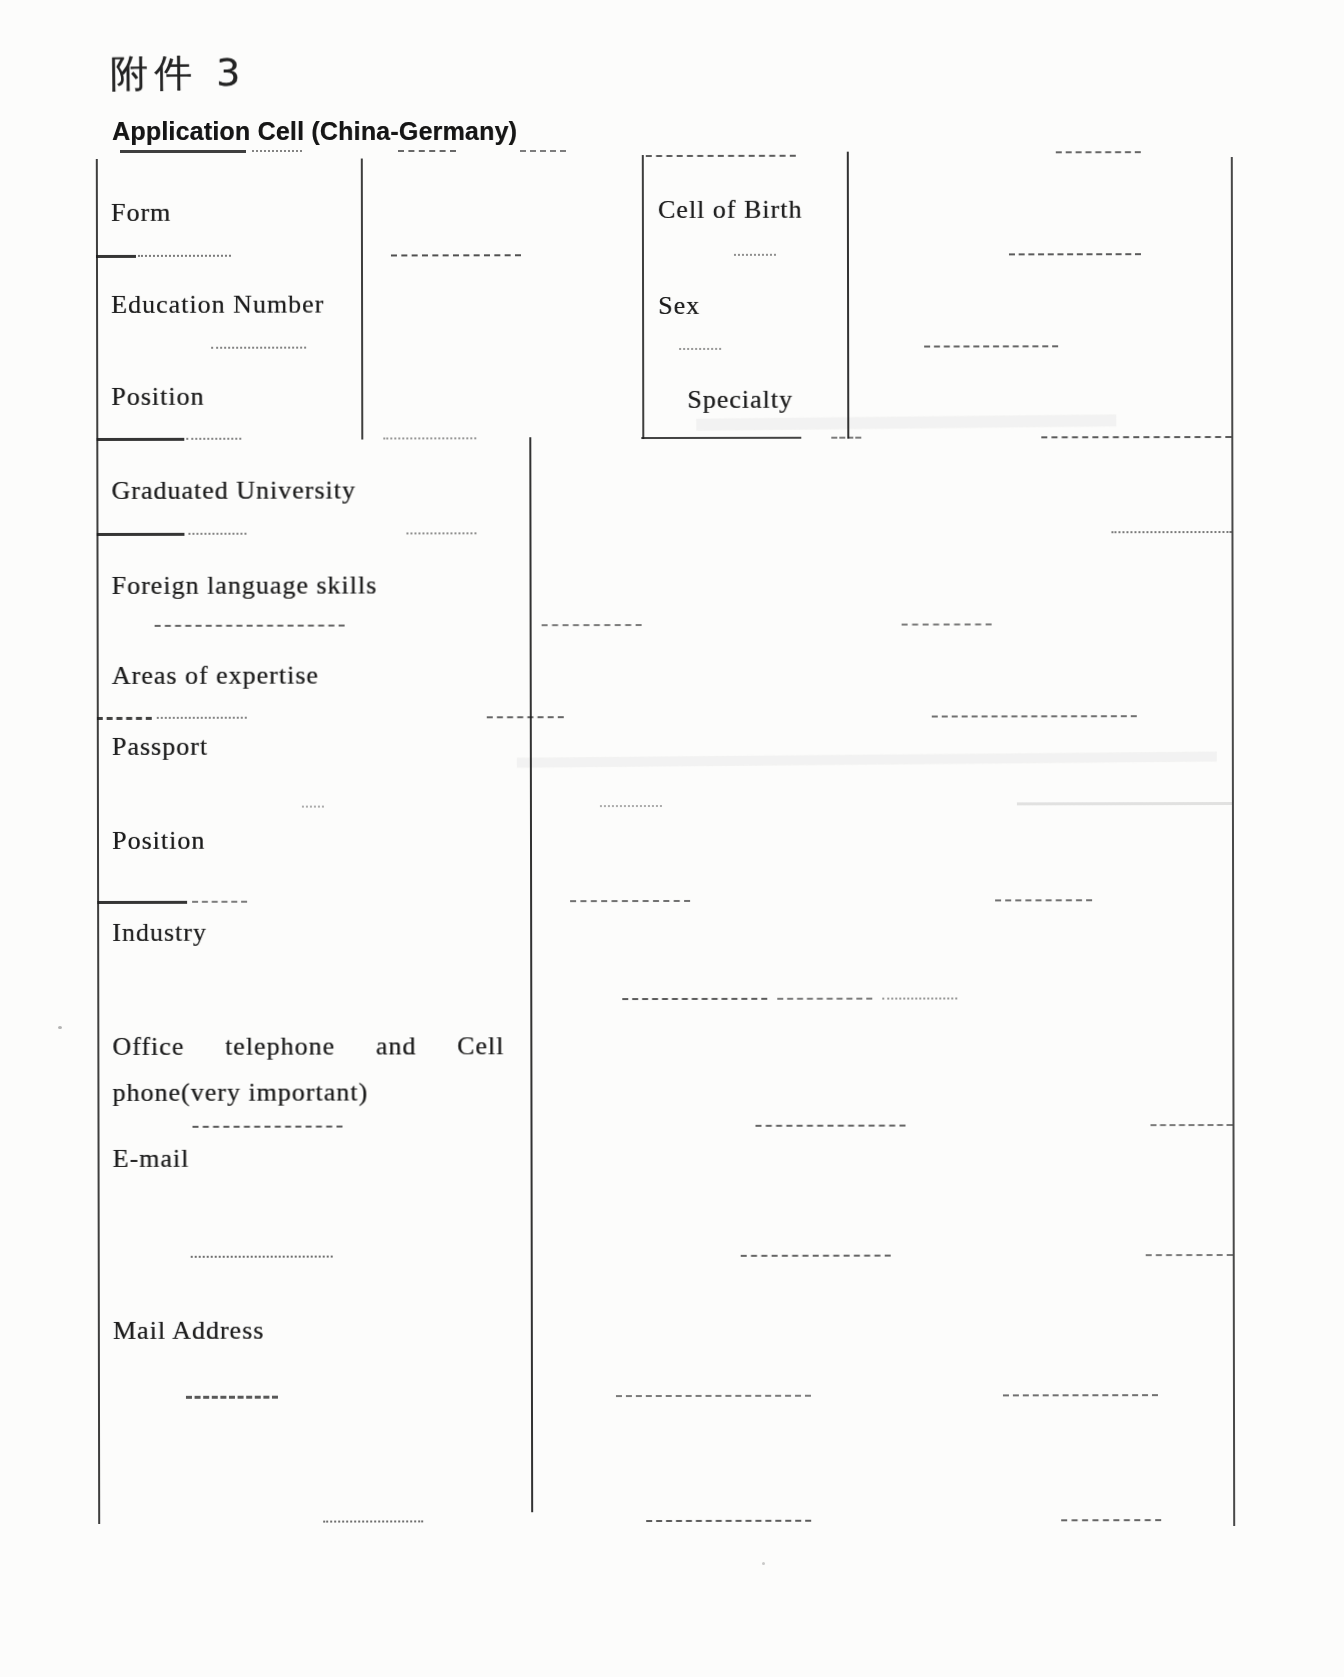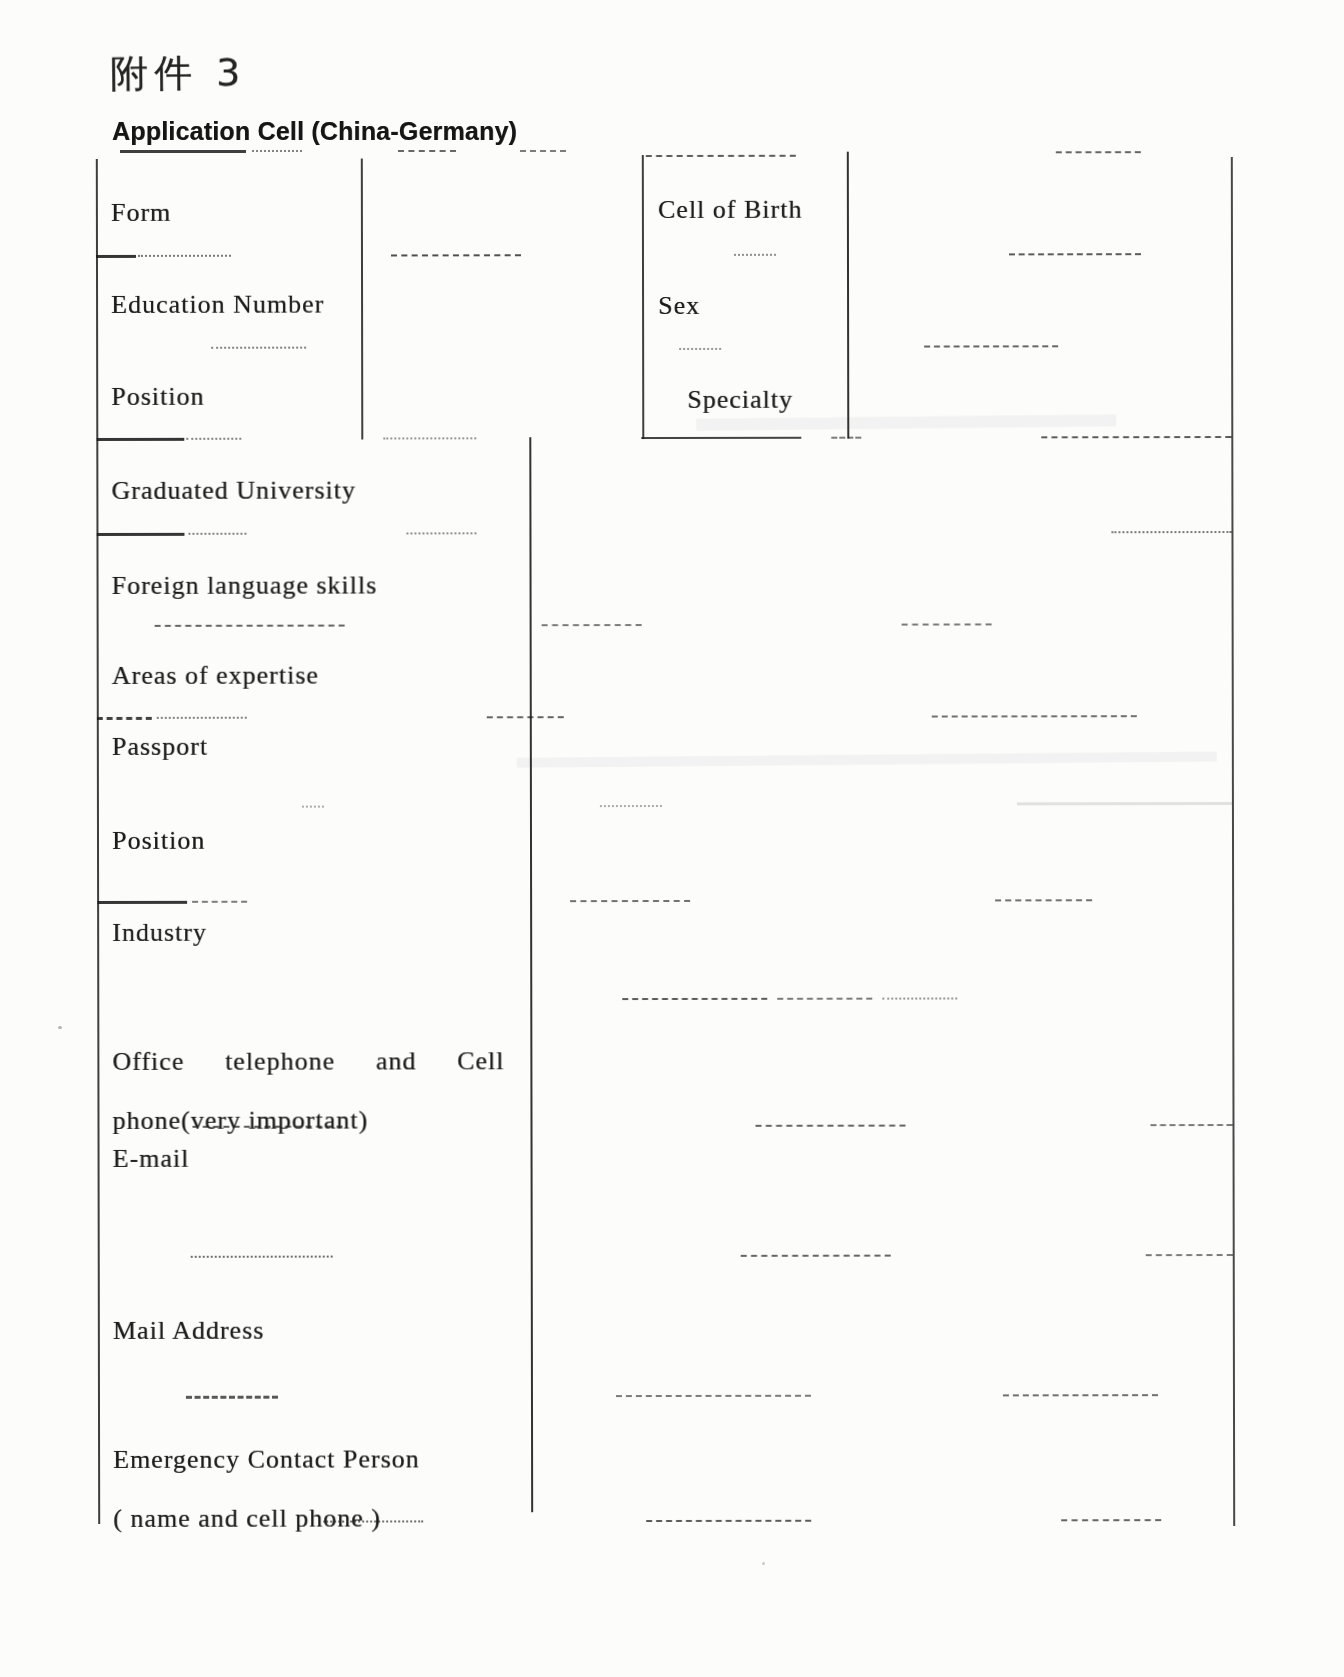--- a/index.html
+++ b/index.html
@@ -32,21 +32,21 @@
     transform:rotate(-0.1deg);
     filter:blur(0.28px);
   }
   .lbl{
     position:absolute;
     font-family:"Liberation Serif","DejaVu Serif",serif;
     font-size:26px;line-height:30px;color:#1b1b1b;
     letter-spacing:1px;white-space:nowrap;
     text-shadow:0.45px 0.35px 0.55px rgba(25,25,25,.55);
   }
-  .lbl.wrap{white-space:normal;line-height:59px;margin-top:8px;}
+  .lbl.wrap{white-space:normal;line-height:46px;}
   .lbl.justify{text-align:justify;}
   .cell{position:absolute;}
   .seg{position:absolute;height:0;}
   .vline{position:absolute;width:2px;background:#1c1c1c;}
   .smudge{position:absolute;background:rgba(175,175,175,0.13);}
   .speck{position:absolute;background:#6a6a6a;border-radius:50%;}
 </style>
 </head>
 <body>
 
@@ -78,21 +78,20 @@
 
     <div class="lbl" style="left:15px;top:320px">Graduated University</div>
     <div class="lbl" style="left:15px;top:415px">Foreign language skills</div>
     <div class="lbl" style="left:15px;top:505px">Areas of expertise</div>
     <div class="lbl" style="left:15px;top:576px">Passport</div>
     <div class="lbl" style="left:15px;top:670px">Position</div>
     <div class="lbl" style="left:15px;top:762px">Industry</div>
     <div class="lbl wrap justify" style="left:15px;top:868px;width:392px">Office telephone and Cell phone(very important)</div>
     <div class="lbl" style="left:15px;top:988px">E-mail</div>
     <div class="lbl" style="left:15px;top:1160px">Mail Address</div>
-    <div class="lbl wrap" style="left:15px;top:1266px;width:322px">Emergency Contact Person ( name and cell phone )</div>
 
     <div class="cell" style="left:435px;top:284px;width:698px;height:91px"></div>
     <div class="cell" style="left:435px;top:379px;width:698px;height:88px"></div>
     <div class="cell" style="left:435px;top:471px;width:698px;height:88px"></div>
     <div class="cell" style="left:435px;top:563px;width:698px;height:85px"></div>
     <div class="cell" style="left:435px;top:652px;width:698px;height:91px"></div>
     <div class="cell" style="left:435px;top:747px;width:698px;height:94px"></div>
     <div class="cell" style="left:435px;top:845px;width:698px;height:123px"></div>
     <div class="cell" style="left:435px;top:974px;width:698px;height:124px"></div>
     <div class="cell" style="left:435px;top:1104px;width:698px;height:134px"></div>

